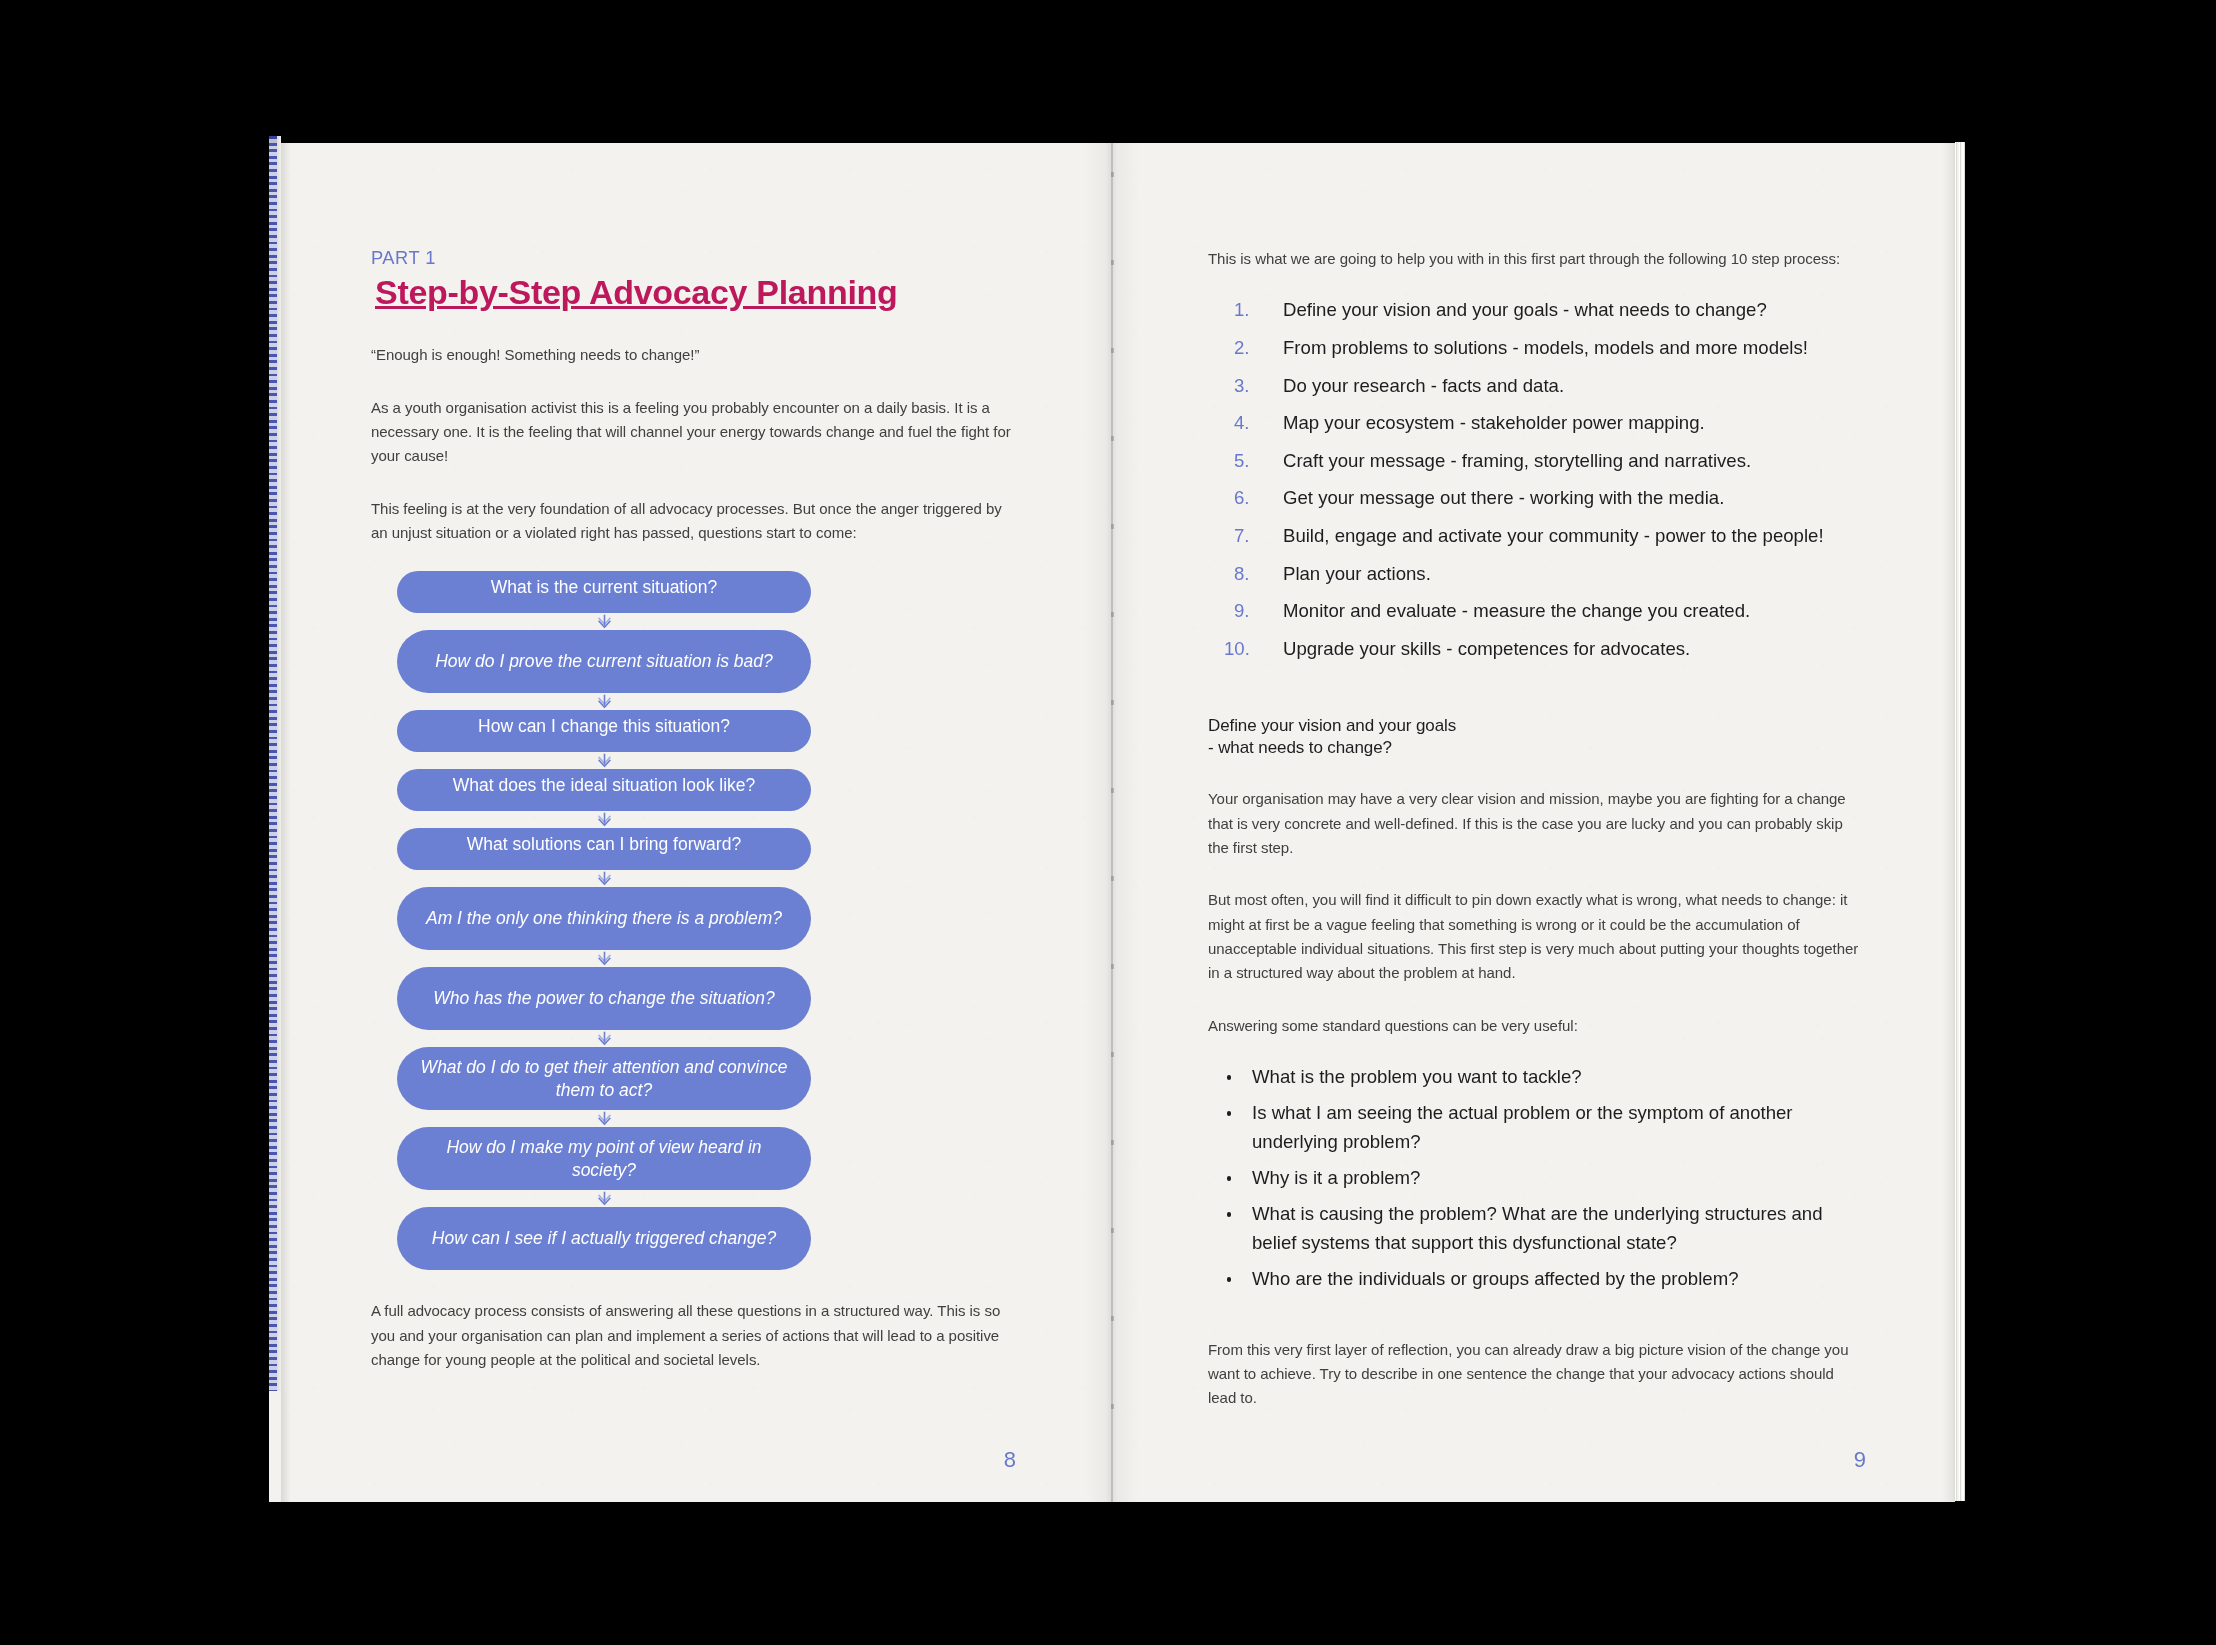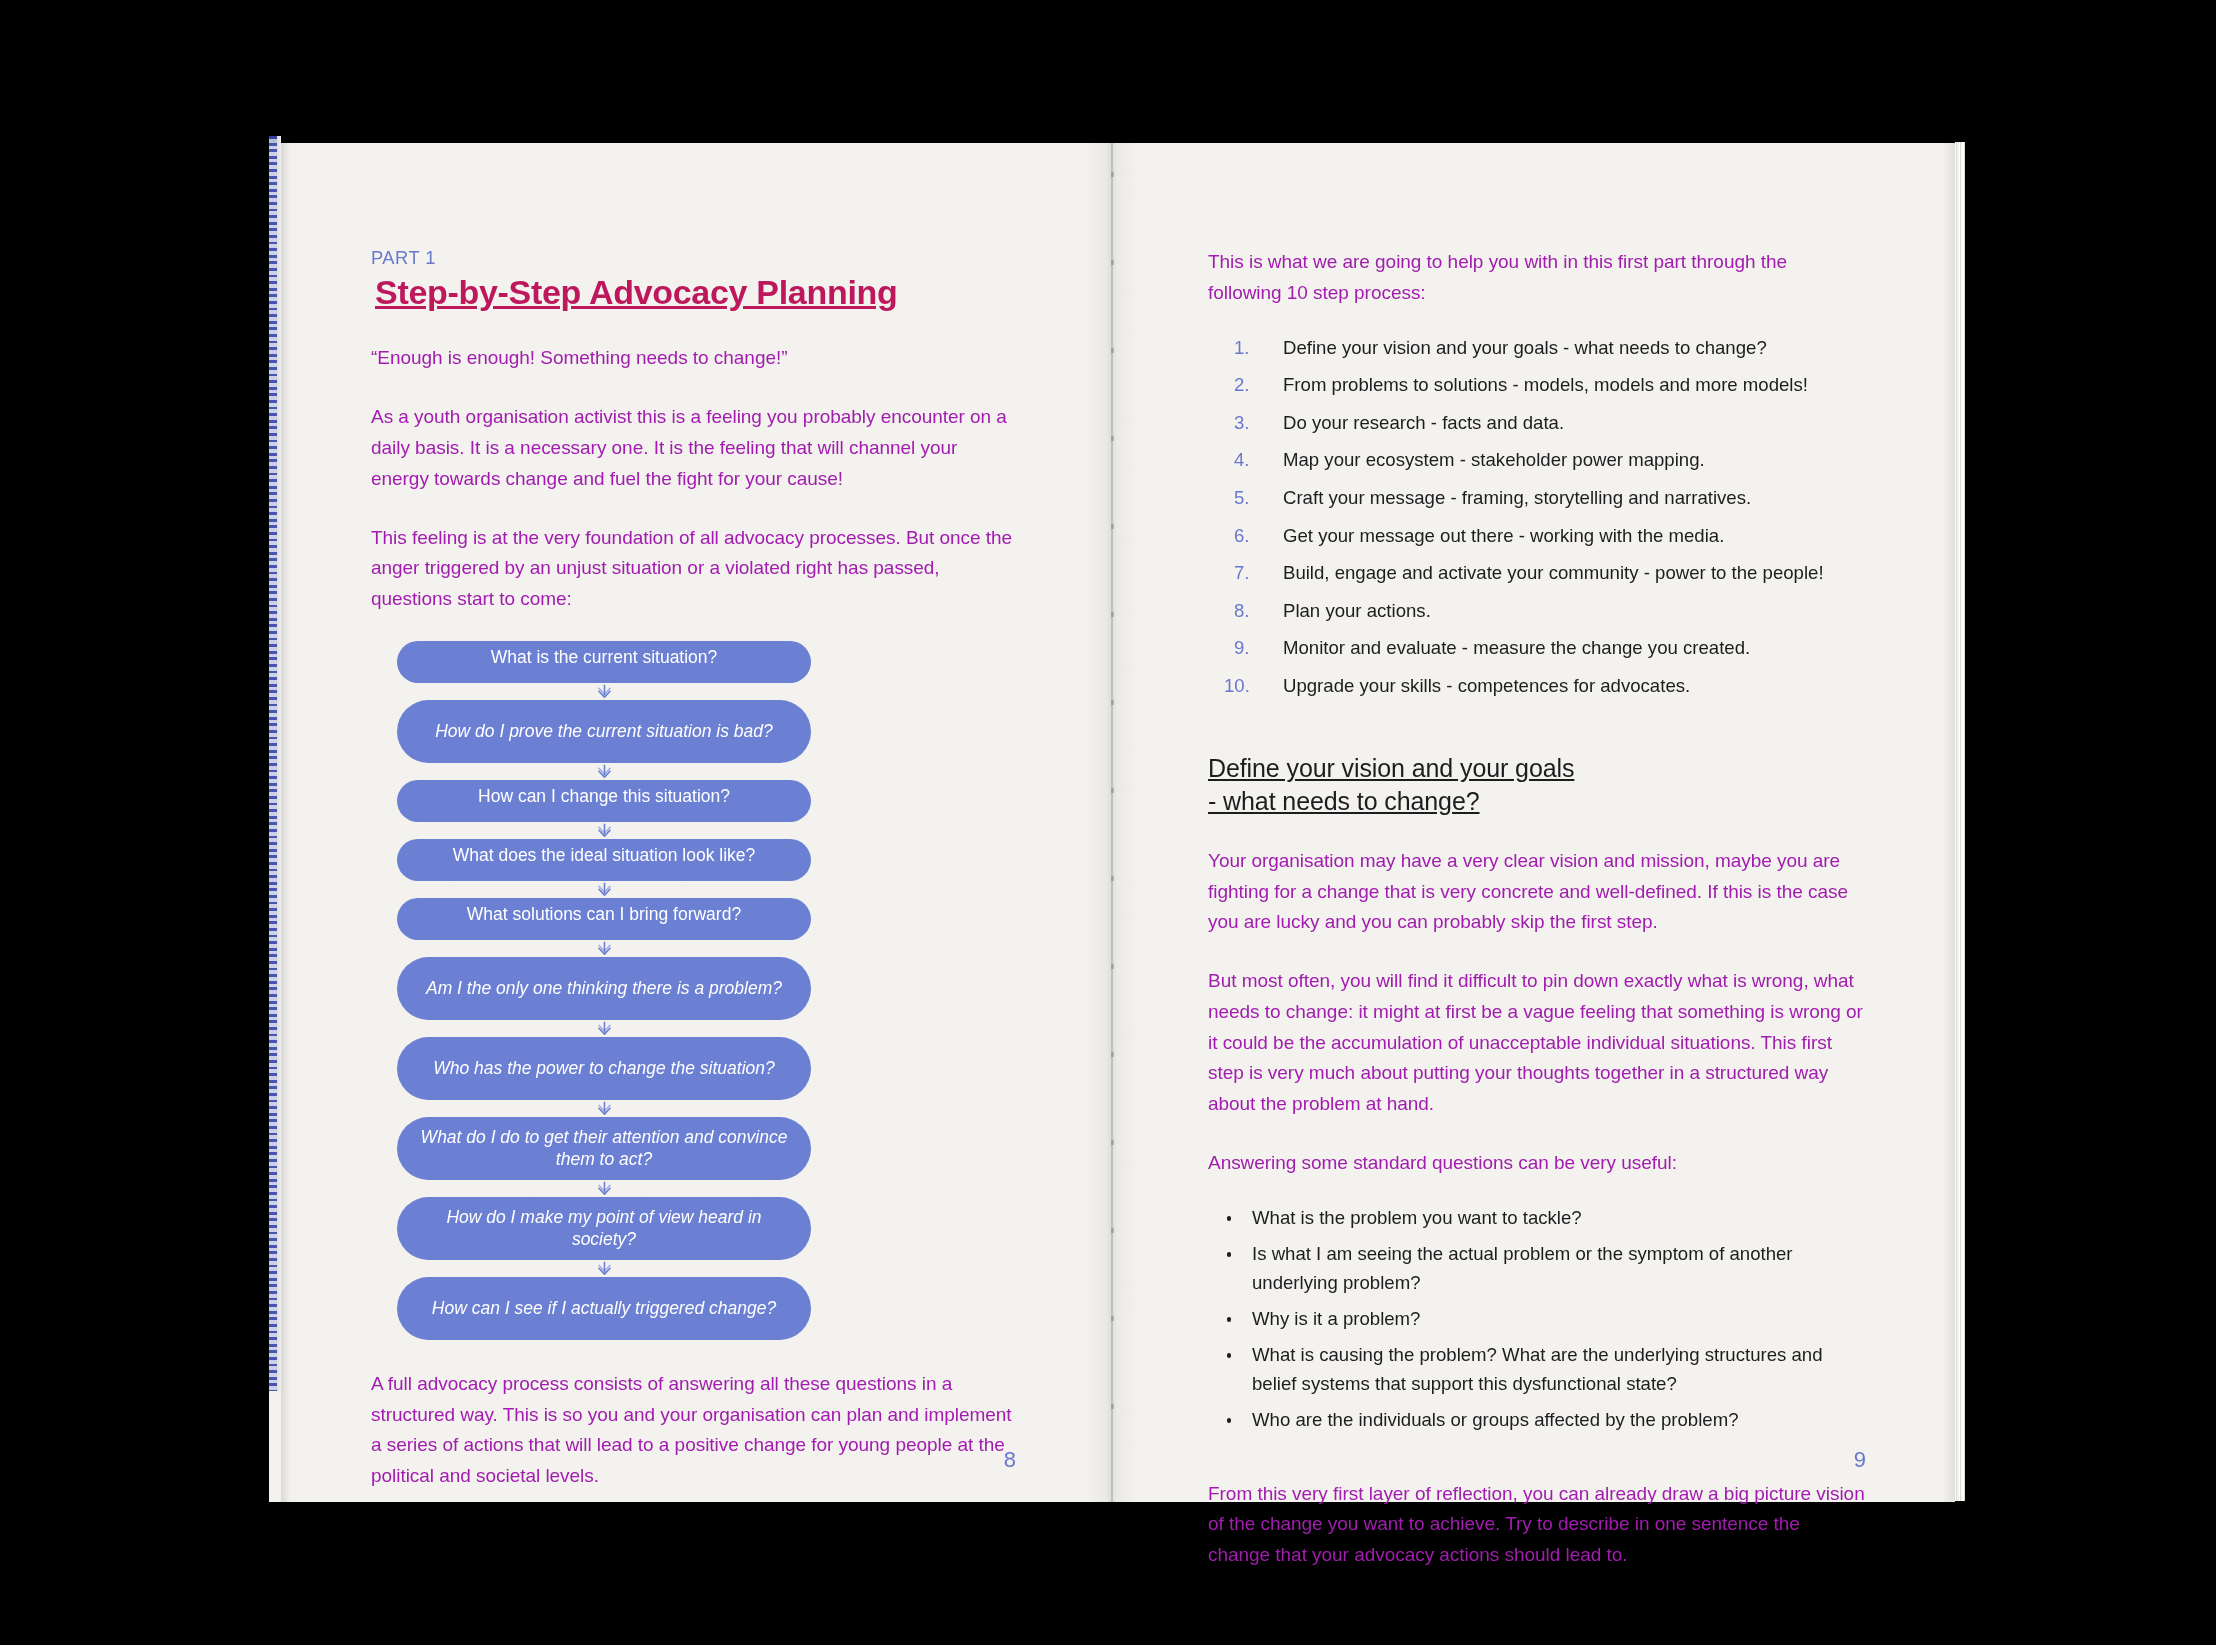--- a/index.html
+++ b/index.html
@@ -144,36 +144,35 @@
   .chapter-title {
     font-size: 34px;
     font-weight: 700;
     color: #be185d;
     letter-spacing: -0.3px;
     margin: 4px;
     line-height: 1.12;
     text-decoration: underline;
   }
   p.body {
-    font-size: 19px;
+    font-size: 15px;
     line-height: 1.62;
-    color: #a21caf;
+    color: #404040;
     margin: 0 0 28px 0;
     letter-spacing: -0.04px;
   }
   p.body.tight { margin-bottom: 0; }
 
   .section-heading {
-    font-size: 25px;
+    font-size: 17px;
     font-weight: 400;
     color: #1d1d1f;
     line-height: 1.32;
     margin: 0 0 28px 0;
     letter-spacing: -0.1px;
-    text-decoration: underline;
   }
 
   
   #flowchart {
     position: relative;
     margin: 26px 0 29px 0;
     width: 414px;
     margin-left: 26px;
   }
   .flow-item { position: relative; }

